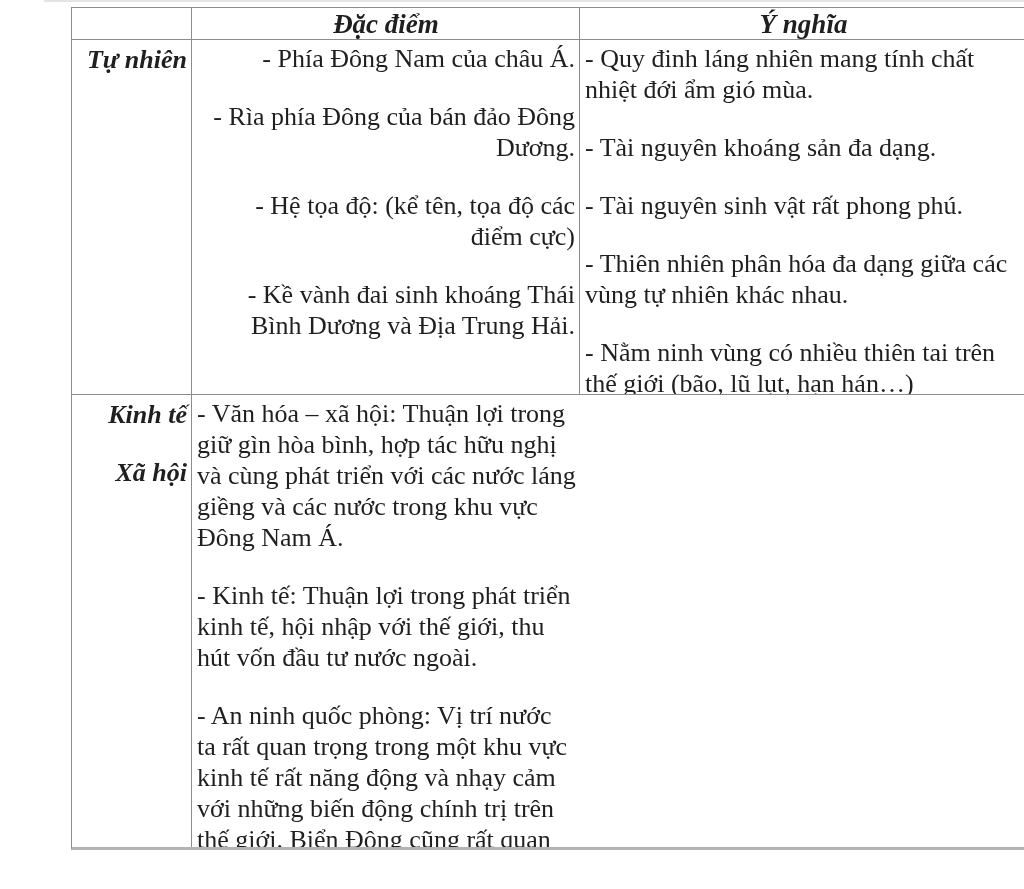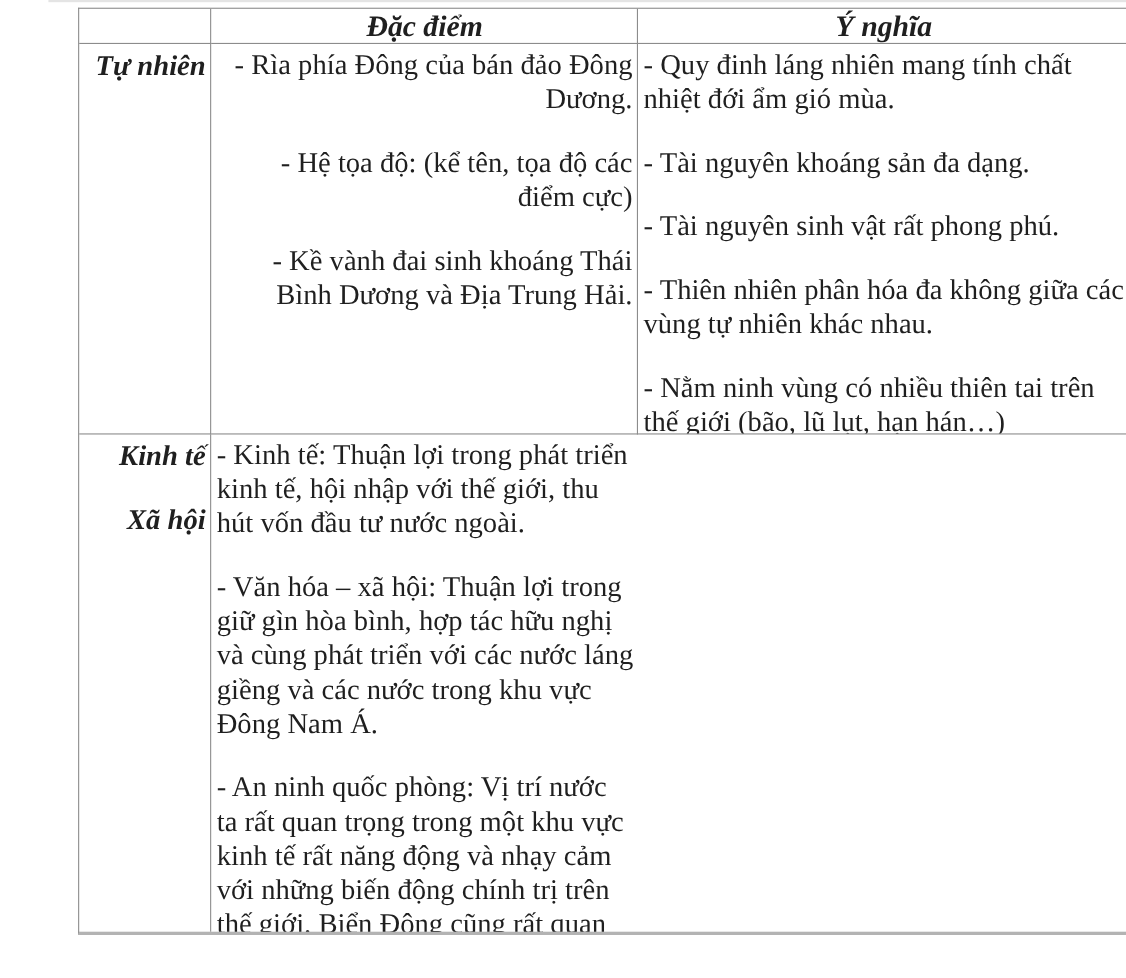--- a/index.html
+++ b/index.html
@@ -77,36 +77,37 @@
   <div class="doc-table">
 
     <div class="cell header-cell col-1 hdr"></div>
     <div class="cell header-cell col-2 hdr">Đặc điểm</div>
     <div class="cell header-cell hdr">Ý nghĩa</div>
 
     <div class="cell label-cell col-1 r1">
       <p>Tự nhiên</p>
     </div>
     <div class="cell col-2 r1">
+      <p>- Phía Đông Nam của châu Á.</p>
       <p>- Rìa phía Đông của bán đảo Đông Dương.</p>
       <p>- Hệ tọa độ: (kể tên, tọa độ các điểm cực)</p>
       <p>- Kề vành đai sinh khoáng Thái Bình Dương và Địa Trung Hải.</p>
     </div>
     <div class="cell r1">
       <p>- Quy đinh láng nhiên mang tính chất nhiệt đới ẩm gió mùa.</p>
       <p>- Tài nguyên khoáng sản đa dạng.</p>
       <p>- Tài nguyên sinh vật rất phong phú.</p>
-      <p>- Thiên nhiên phân hóa đa không giữa các vùng tự nhiên khác nhau.</p>
+      <p>- Thiên nhiên phân hóa đa dạng giữa các vùng tự nhiên khác nhau.</p>
       <p>- Nằm ninh vùng có nhiều thiên tai trên thế giới (bão, lũ lụt, hạn hán…)</p>
     </div>
 
     <div class="cell label-cell col-1">
       <p>Kinh tế</p>
       <p>Xã hội</p>
     </div>
     <div class="cell">
+      <p>- Văn hóa – xã hội: Thuận lợi trong giữ gìn hòa bình, hợp tác hữu nghị và cùng phát triển với các nước láng giềng và các nước trong khu vực Đông Nam Á.</p>
       <p>- Kinh tế: Thuận lợi trong phát triển kinh tế, hội nhập với thế giới, thu hút vốn đầu tư nước ngoài.</p>
-      <p>- Văn hóa – xã hội: Thuận lợi trong giữ gìn hòa bình, hợp tác hữu nghị và cùng phát triển với các nước láng giềng và các nước trong khu vực Đông Nam Á.</p>
       <p>- An ninh quốc phòng: Vị trí nước ta rất quan trọng trong một khu vực kinh tế rất năng động và nhạy cảm với những biến động chính trị trên thế giới. Biển Đông cũng rất quan trọng trong việc phát triển kinh tế và bảo vệ đất nước.</p>
     </div>
 
   </div>
 </div>
 
 </body></html>

